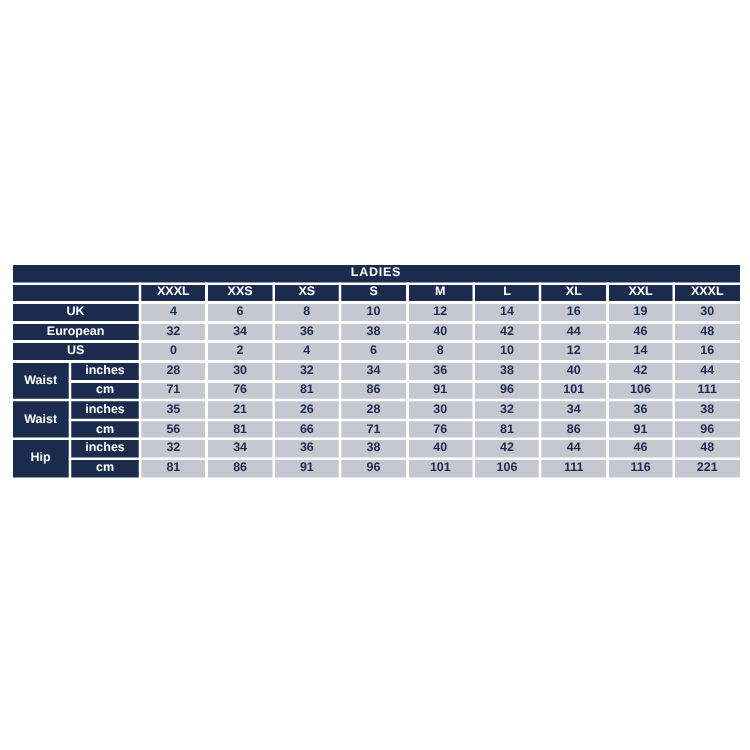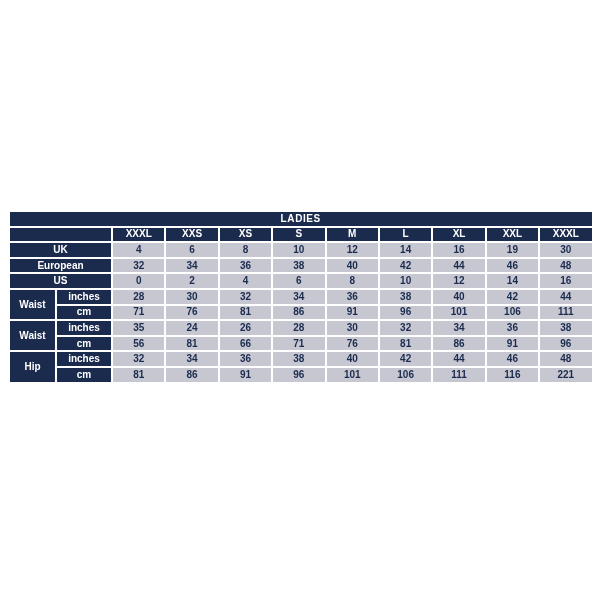--- a/index.html
+++ b/index.html
@@ -133,21 +133,21 @@
           <td class="data">91</td>
           <td class="data">96</td>
           <td class="data">101</td>
           <td class="data">106</td>
           <td class="data">111</td>
         </tr>
         <tr>
           <td class="hdr" rowspan="2">Waist</td>
           <td class="hdr">inches</td>
           <td class="data">35</td>
-          <td class="data">24</td>
+          <td class="data">21</td>
           <td class="data">26</td>
           <td class="data">28</td>
           <td class="data">30</td>
           <td class="data">32</td>
           <td class="data">34</td>
           <td class="data">36</td>
           <td class="data">38</td>
         </tr>
         <tr>
           <td class="hdr">cm</td>

